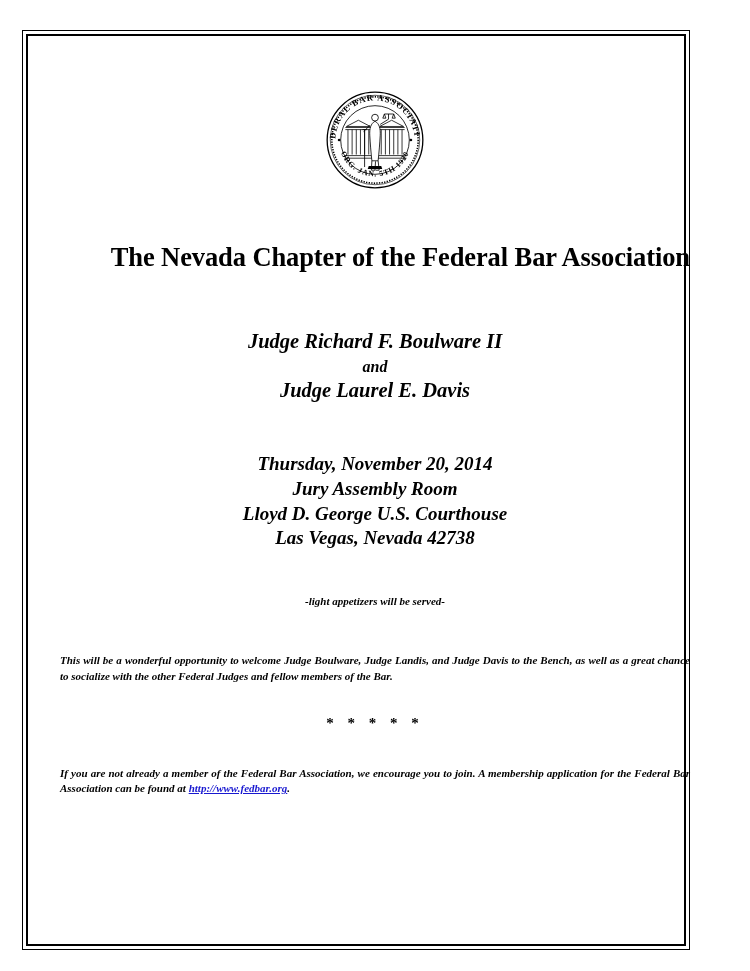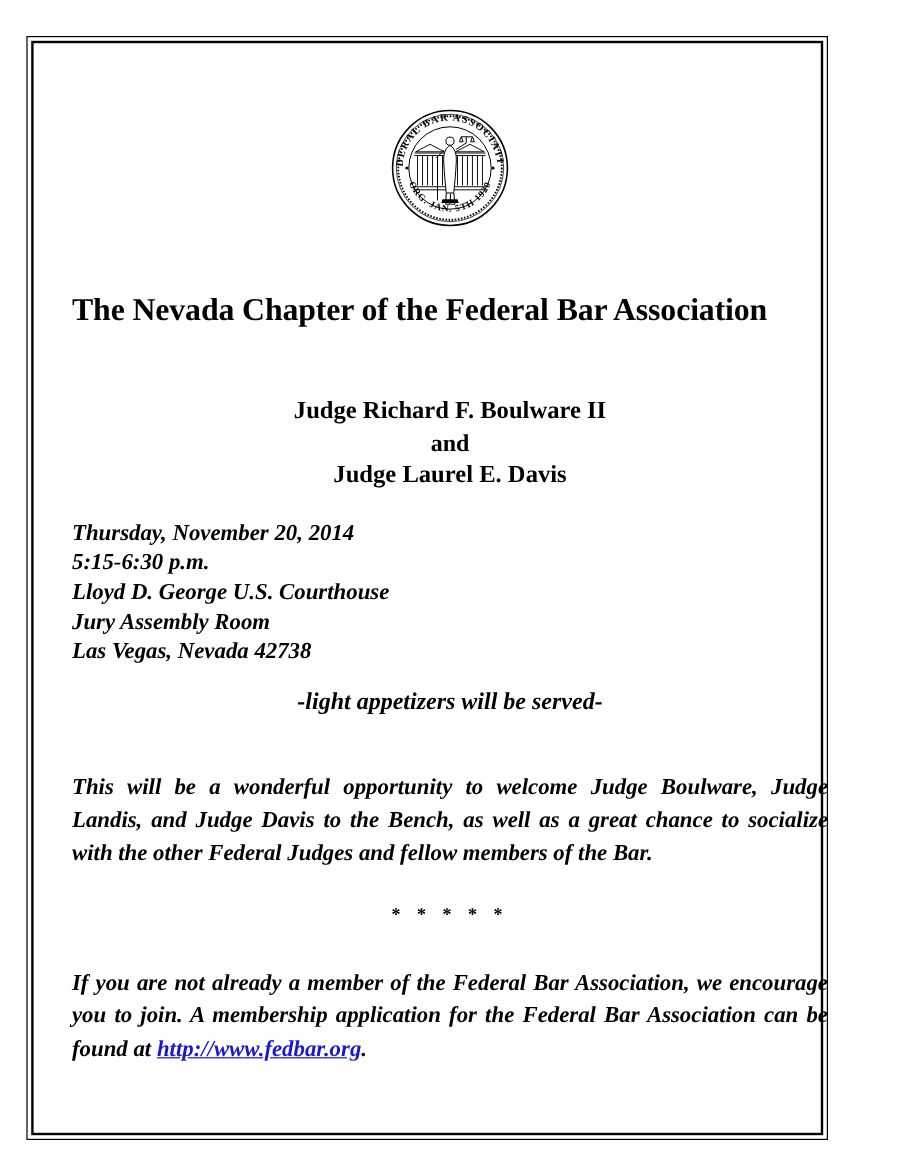--- a/index.html
+++ b/index.html
@@ -56,64 +56,65 @@
     padding-top: 54px;
   }
   .seal {
     display: inline-block;
     width: 104px;
     height: 104px;
   }
 
   
   .headline {
-    text-align: left;
+    text-align: right;
     font-weight: bold;
     font-size: 26.5px;
     line-height: 1.30;
     margin-top: 44px;
     letter-spacing: -0.1px;
   }
 
   
   .honorees {
     text-align: center;
     font-weight: bold;
+    font-style: italic;
     font-size: 20.5px;
     line-height: 1.33;
     margin-top: 54px;
   }
   .honorees .conj {
-    font-size: 20px;
+    font-size: 16px;
   }
 
   
   .details {
-    text-align: left;
+    text-align: center;
     font-weight: bold;
     font-style: italic;
     font-size: 19px;
     line-height: 1.30;
-    margin-top: 22px;
+    margin-top: 48px;
   }
 
   .appetizers {
     text-align: center;
     font-weight: bold;
     font-style: italic;
-    font-size: 20px;
-    margin-top: 18px;
+    font-size: 11px;
+    margin-top: 44px;
   }
 
   
   .para {
     text-align: justify;
     font-weight: bold;
     font-style: italic;
-    font-size: 19px;
+    font-size: 11px;
     line-height: 1.44;
     margin-top: 46px;
   }
   .para.second {
     margin-top: 34px;
   }
 
   .stars {
     text-align: center;
     font-weight: bold;
@@ -207,23 +208,22 @@
     </div>
 
     <div class="honorees">
       <div>Judge Richard F. Boulware II</div>
       <div class="conj">and</div>
       <div>Judge Laurel E. Davis</div>
     </div>
 
     <div class="details">
       <div>Thursday, November 20, 2014</div>
-      <div>5:15-6:30 p.m.</div>
+      <div>Jury Assembly Room</div>
       <div>Lloyd D. George U.S. Courthouse</div>
-      <div>Jury Assembly Room</div>
       <div>Las Vegas, Nevada 42738</div>
     </div>
 
     <div class="appetizers">-light appetizers will be served-</div>
 
     <div class="para">This will be a wonderful opportunity to welcome Judge Boulware, Judge Landis, and Judge Davis to the Bench, as well as a great chance to socialize with the other Federal Judges and fellow members of the Bar.</div>
 
     <div class="stars">* * * * *</div>
 
     <div class="para second"><span>If you are not already a member of the Federal Bar Association, we encourage you to join.  A membership application for the Federal Bar Association can be found at </span><a class="link" href="#">http://www.fedbar.org</a><span>.</span></div>

